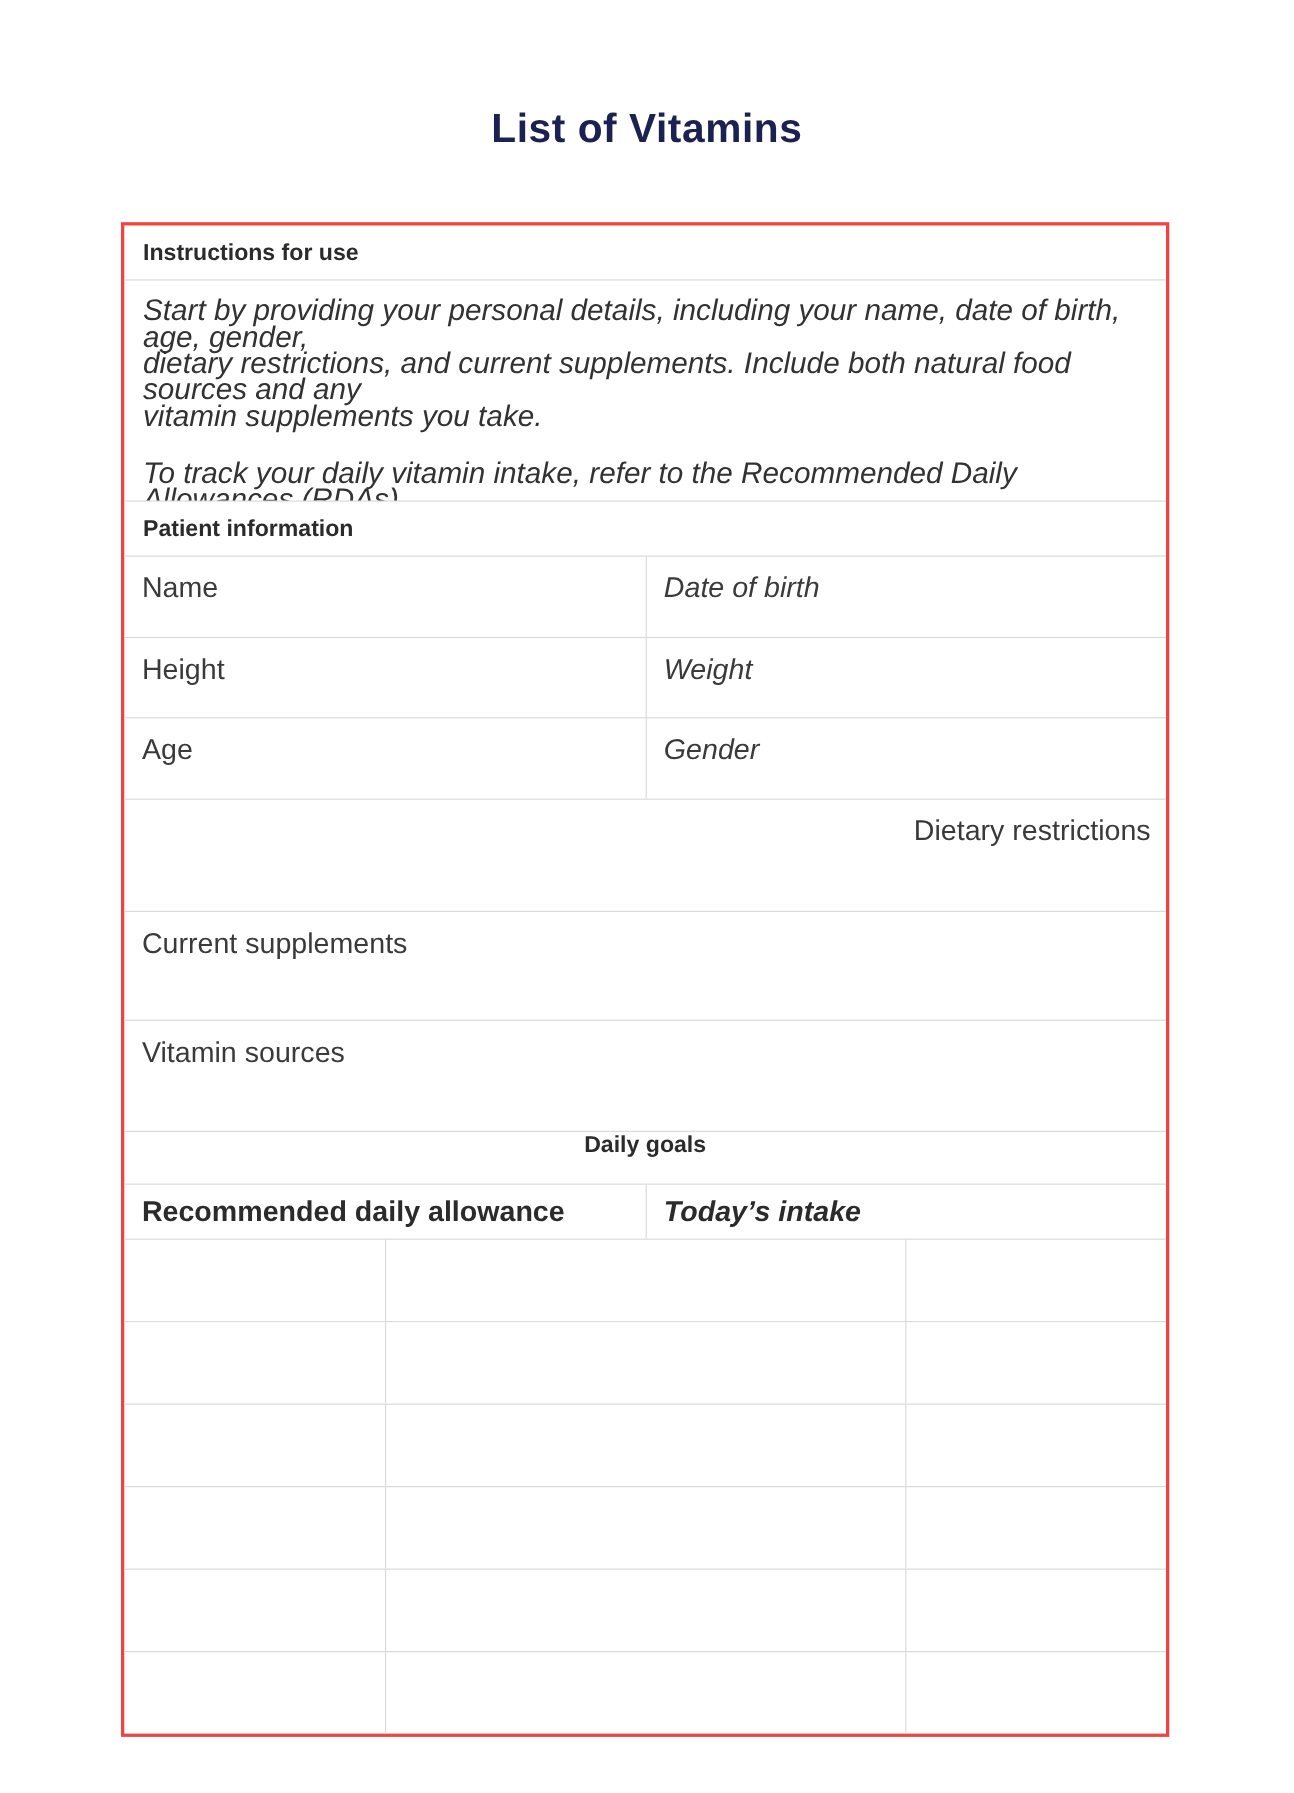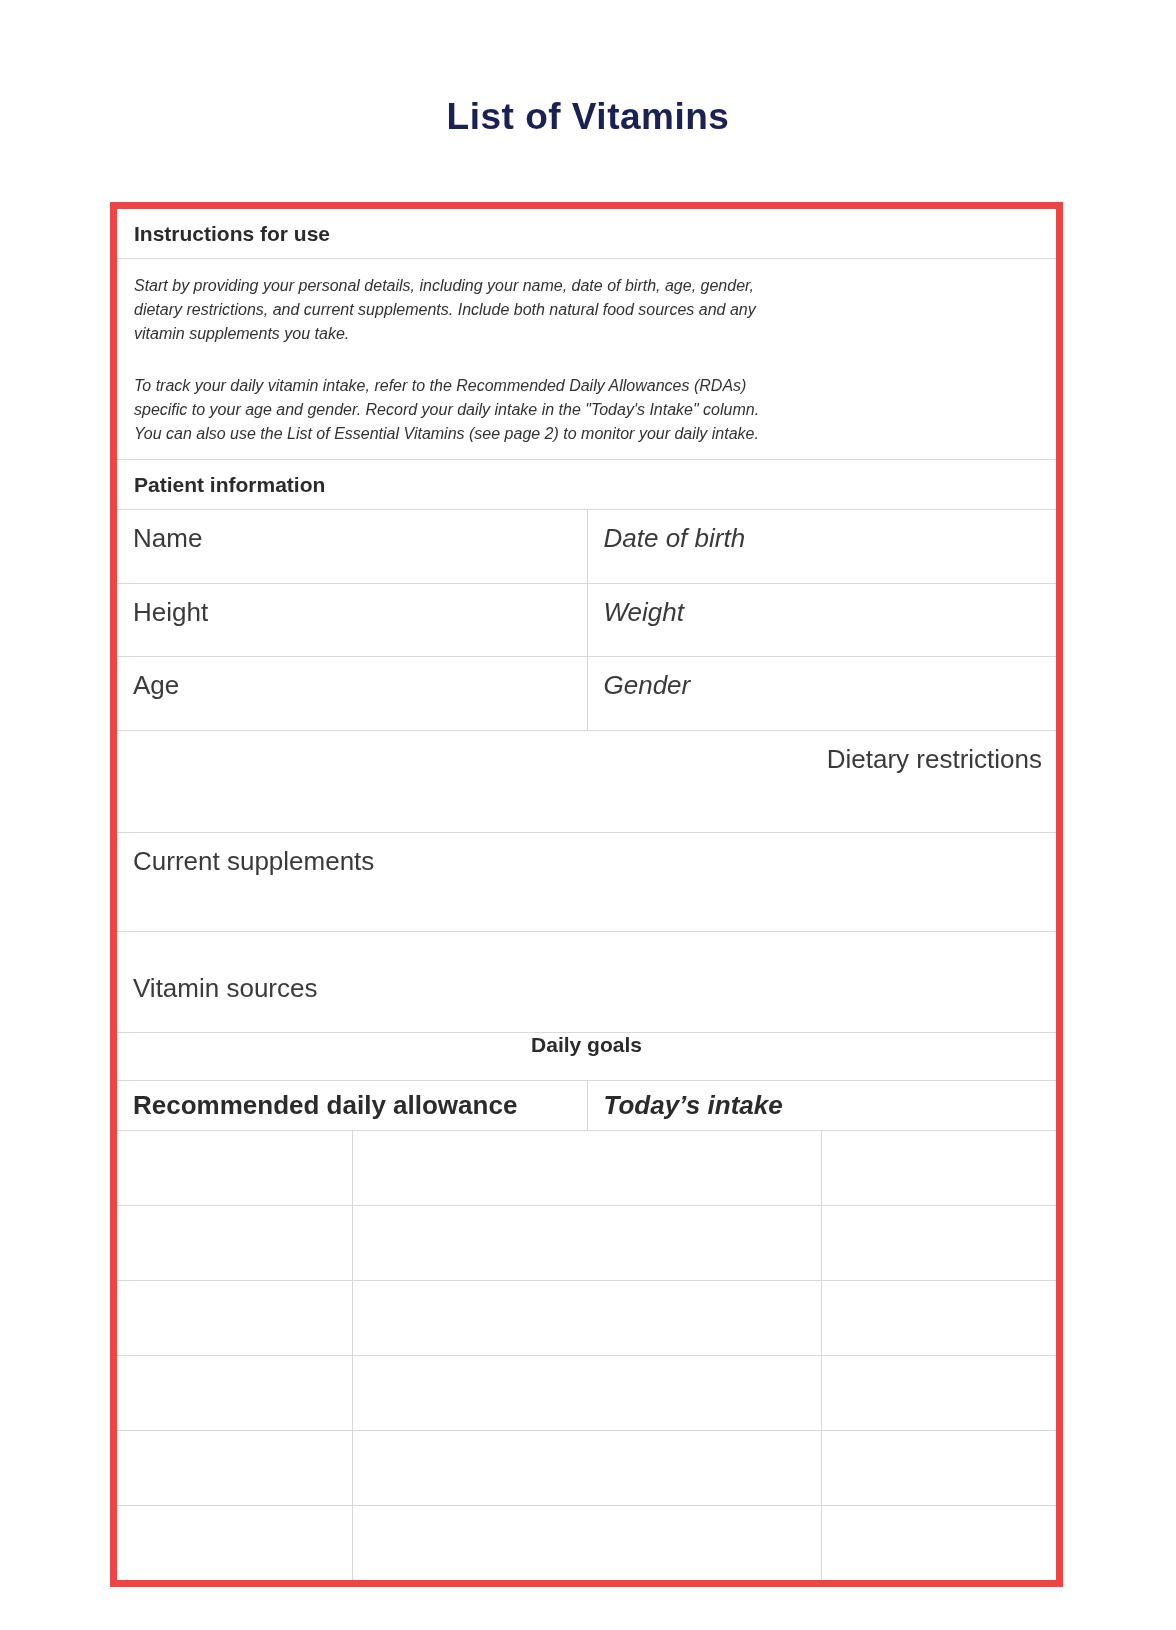--- a/index.html
+++ b/index.html
@@ -8,34 +8,34 @@
     font-family:"Liberation Sans","DejaVu Sans",sans-serif;
     color:#333333;
   }
   .page-title{
     position:absolute;top:98px;left:0;width:1176px;
     text-align:center;font-size:37px;font-weight:bold;
     letter-spacing:.5px;color:#1b2150;line-height:1;
   }
   .main-box{
     position:absolute;left:110px;top:202px;width:953px;
-    border:7px solid #ef4444;box-sizing:border-box;background:#ffffff;
+    border:3px solid #ef4444;box-sizing:border-box;background:#ffffff;
   }
   .row{box-sizing:border-box;border-top:1px solid #d8d8d8;display:flex;}
   .row.first{border-top:none;}
   .section-header{
     align-items:center;font-weight:bold;font-size:21px;color:#2b2b2b;
     padding-left:17px;
   }
   .h49{height:49px;}.h50{height:50px;}.h201{height:201px;}
   .h74{height:74px;}.h73{height:73px;}
-  .h102{height:102px;text-align:right;}.h99{height:99px;justify-content:center;}.h101{height:101px;align-items:center;}
+  .h102{height:102px;text-align:right;}.h99{height:99px;justify-content:center;}.h101{height:101px;}
   .h48{height:48px;}.h75{height:75px;}
   .instructions{
-    display:block;font-style:italic;font-size:16px;line-height:24px;
+    display:block;font-style:italic;font-size:27px;line-height:24px;
     color:#323232;padding:15px 14px 0 17px;overflow:hidden;
   }
   .instructions p{margin:0 0 28px 0;white-space:pre-line;}
   .cell{
     box-sizing:border-box;font-size:26px;color:#3a3a3a;
     padding:13px 14px 0 16px;
   }
   .cell.half{width:50%;}
   .cell + .cell{border-left:1px solid #d8d8d8;font-style:italic;}
   .cell.full{width:100%;}

